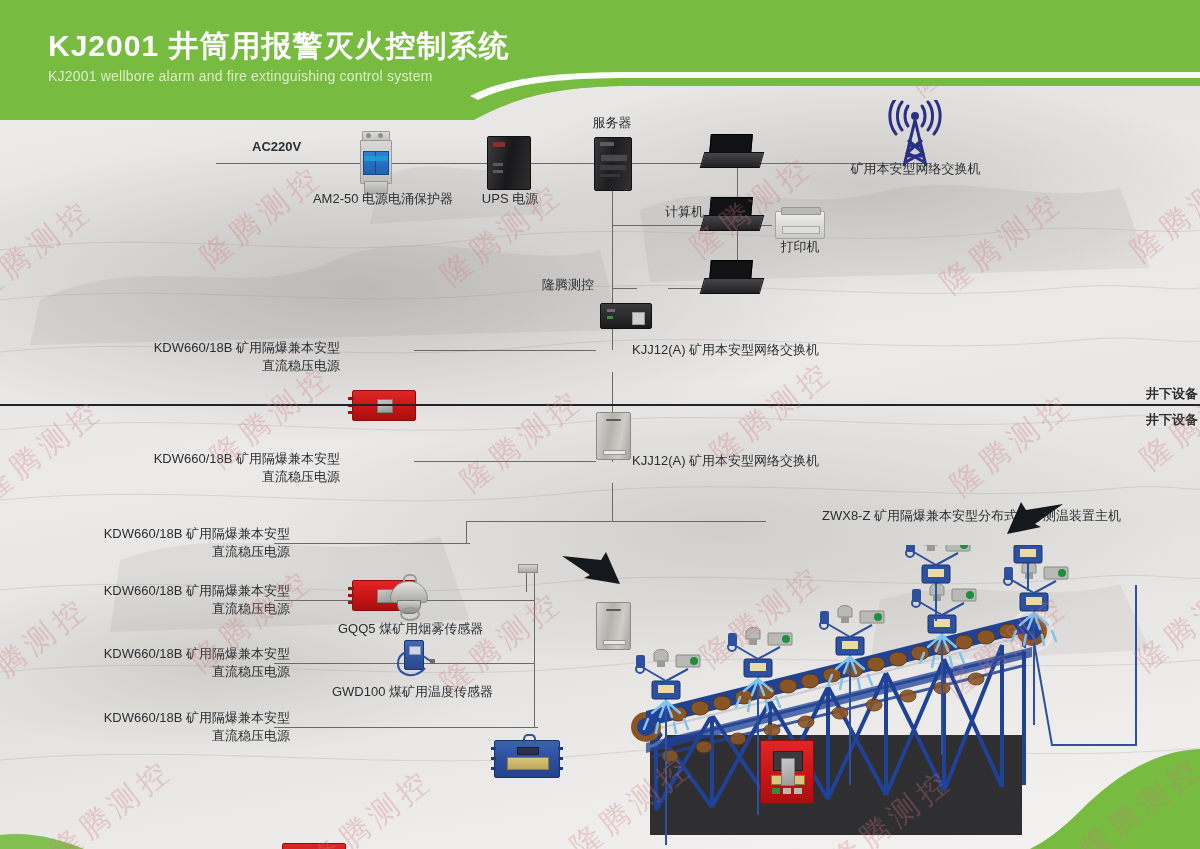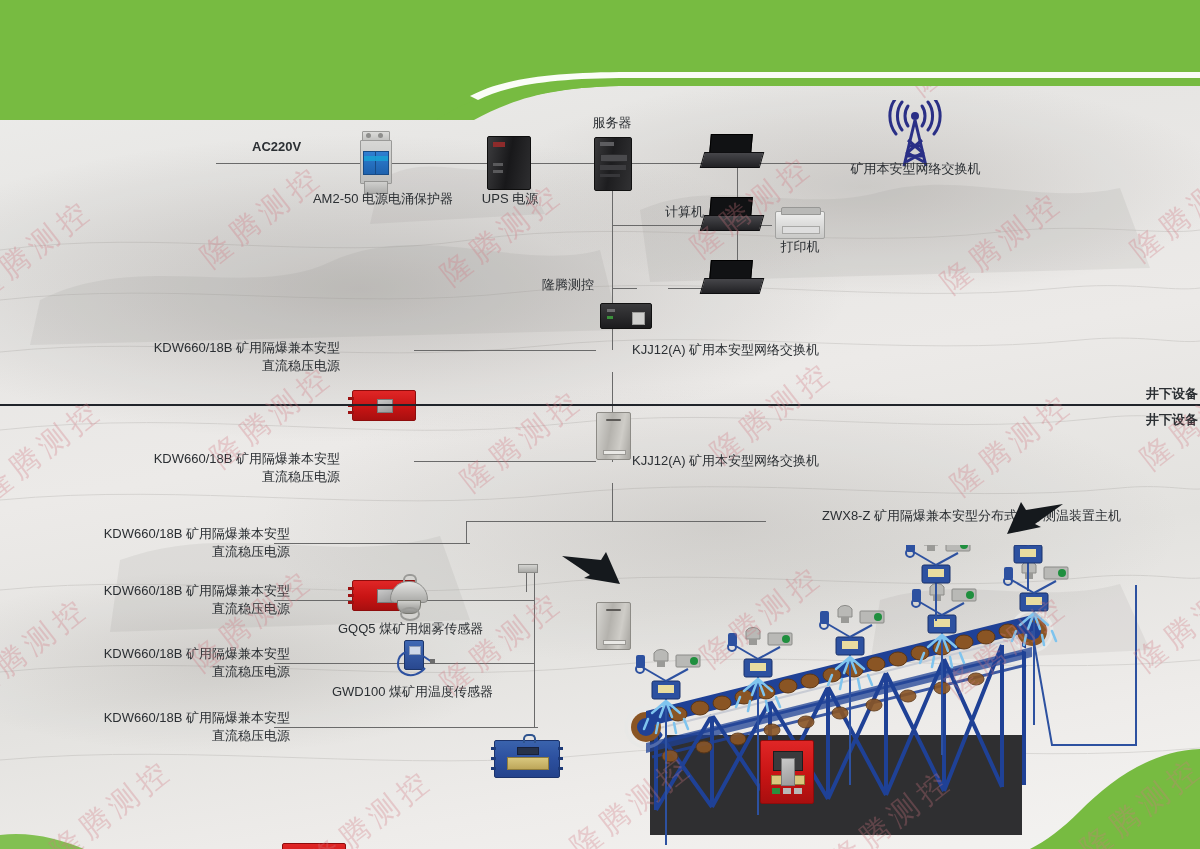--- a/index.html
+++ b/index.html
@@ -171,20 +171,22 @@
     <div class="wm" style="left:1070px;top:788px">隆腾测控</div>
   </div>
 
   <div class="header">
     <svg width="1200" height="120" viewBox="0 0 1200 120">
       <path d="M0,0 H1200 V86 H630 C540,86 500,104 470,120 H0 Z" fill="#77bb41"></path>
       <path d="M0,0 H1200 V86 H630 C545,86 505,103 474,120 L436,120 C474,96 520,78 628,78 H1200 V0 Z" fill="#77bb41"></path>
       <path d="M470,96 C500,80 545,72 630,72 H1200 V78 H630 C548,78 506,86 478,100 Z" fill="#ffffff" opacity=".96"></path>
       <rect x="630" y="78" width="570" height="2.5" fill="#77bb41"></rect>
     </svg>
+    <div class="hdr-title">KJ2001 井筒用报警灭火控制系统</div>
+    <div class="hdr-sub">KJ2001 wellbore alarm and fire extinguishing control system</div>
   </div>
 
   <svg class="foot-green" viewBox="0 0 1200 110" preserveAspectRatio="none">
     <path d="M1200,110 L1200,10 C1150,12 1110,42 1080,72 C1062,90 1046,102 1030,110 Z" fill="#77bb41"></path>
     <path d="M0,110 L0,96 C30,92 60,100 84,110 Z" fill="#77bb41" opacity=".9"></path>
   </svg>
 
   <div class="diagram">
 
     <div class="wire h" style="left:216px;top:163px;width:384px"></div>

